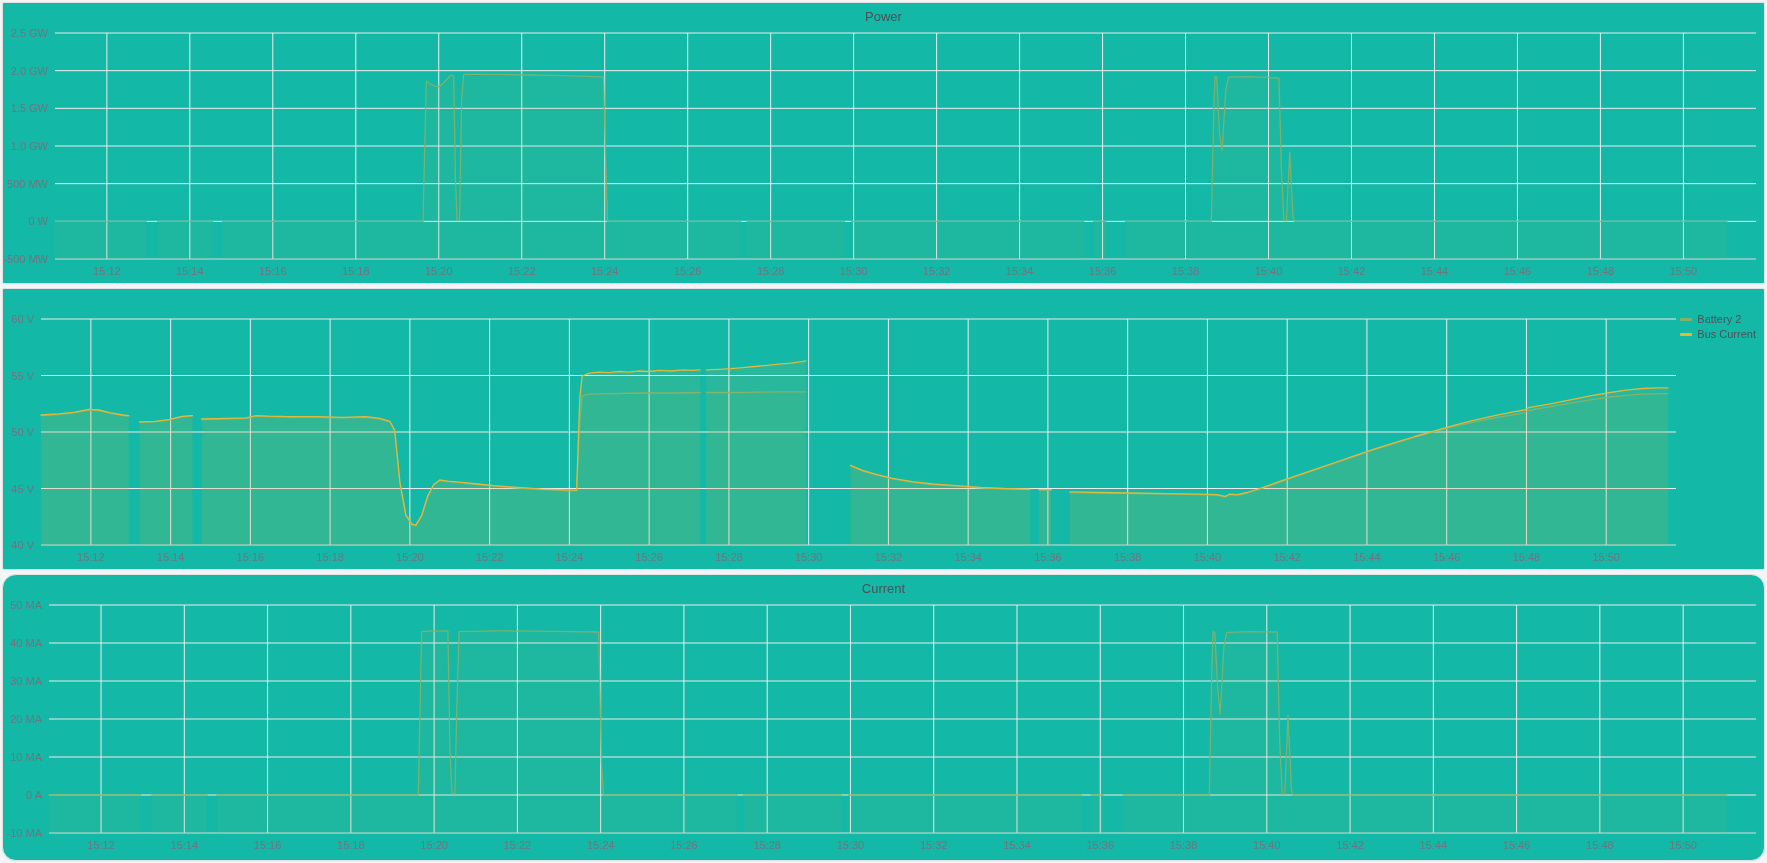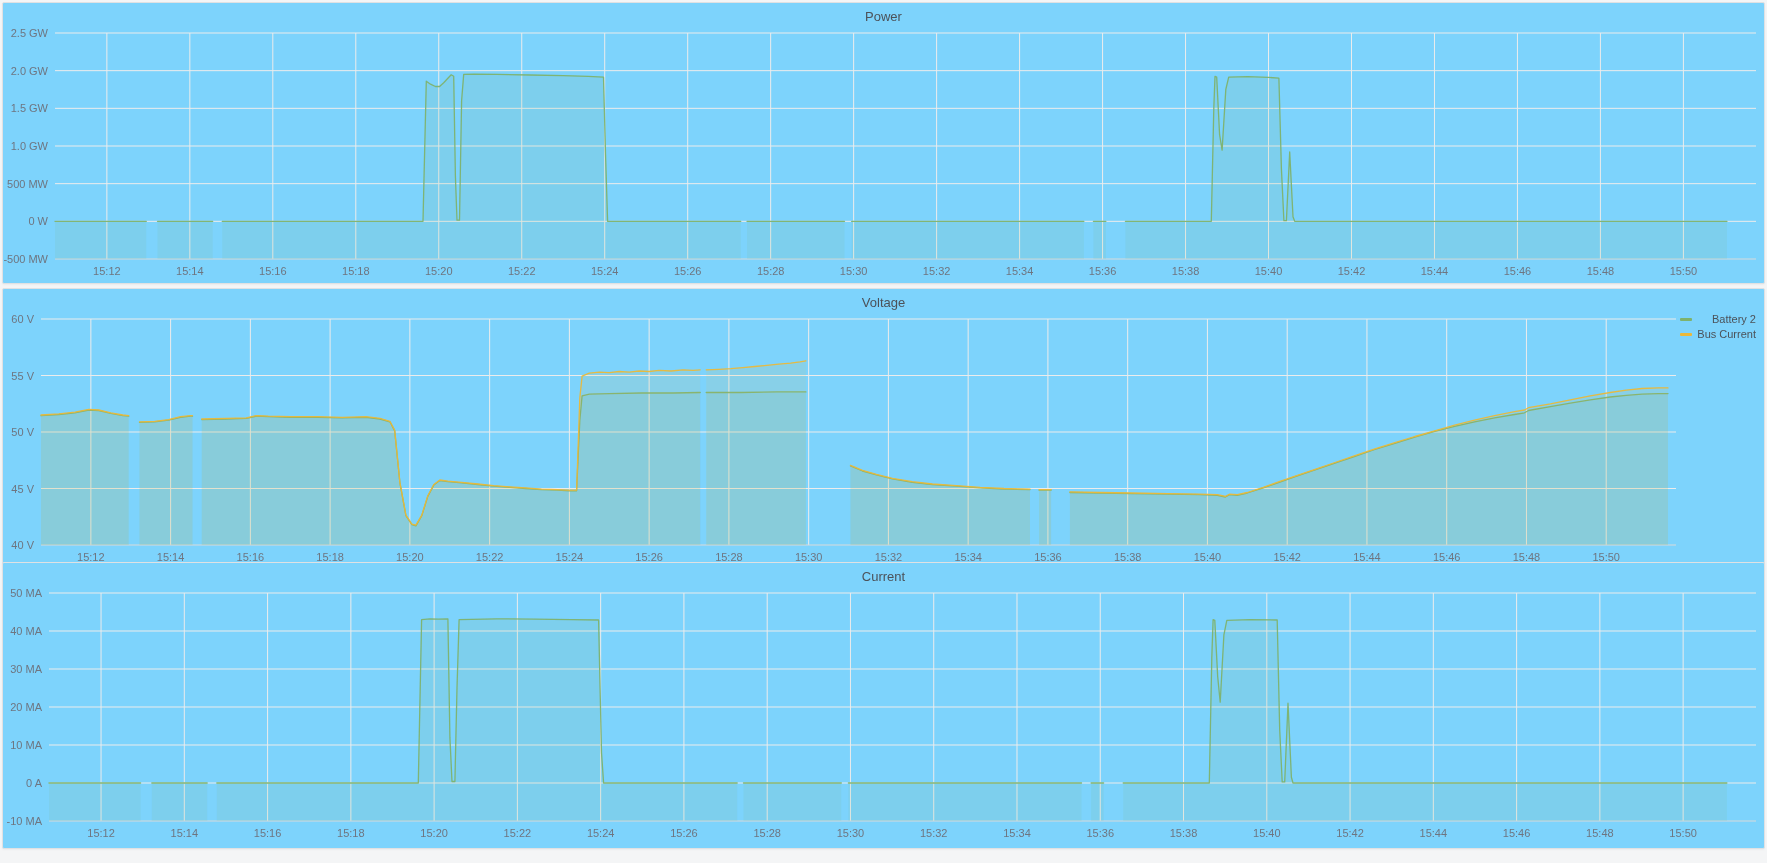--- a/index.html
+++ b/index.html
@@ -4,37 +4,37 @@
 <style>
   html,body{margin:0;padding:0;}
   body{
     width:1767px;height:863px;position:relative;
     background:#f4f5f6;
     font-family:"Liberation Sans", sans-serif;
     overflow:hidden;
   }
   .panel{
     position:absolute;left:2px;width:1761px;
-    background:#7dd3fc;border:1px solid #e0e1e3;border-radius:2px;
+    background:#14b8a6;border:1px solid #e0e1e3;border-radius:2px;
     box-shadow:0 1px 2px rgba(0,0,0,0.04);
   }
   #panel-power{top:2px;height:280px;}
   #panel-voltage{top:288px;height:280px;}
-  #panel-current{top:562px;height:285px;}
+  #panel-current{top:574px;height:285px;border-radius:14px;}
   .panel-title{
     position:absolute;top:6px;left:0;width:100%;text-align:center;
     font-size:13px;font-weight:500;color:#4c5259;z-index:2;cursor:pointer;
   }
   .chart-canvas{position:absolute;left:0;top:0;right:0;bottom:0;text-align:right;}
   svg text{font-family:"Liberation Sans", sans-serif;font-size:11px;fill:#6e7580;}
   .legend{
     position:absolute;top:24px;right:8px;z-index:3;
     display:flex;flex-direction:column;gap:3px;
   }
-  .legend-item{display:flex;align-items:center;cursor:pointer;justify-content:space-between;}
+  .legend-item{display:flex;align-items:center;cursor:pointer;}
   .legend-dash{display:inline-block;width:12px;height:3px;border-radius:1px;margin-right:5px;}
   .legend-label{font-size:11px;color:#4c5259;line-height:12px;}
 </style>
 </head>
 <body>
 
 <div class="panel" id="panel-power">
   <div class="panel-title">Power</div>
   <div class="chart-canvas"><svg width="1761" height="280" viewBox="0 0 1761 280">
         <line x1="103.85975609756098" y1="30" x2="103.85975609756098" y2="256" stroke="#ececec" stroke-width="1"></line>
@@ -102,21 +102,20 @@
         <text x="1265.5182926829268" y="272" text-anchor="middle">15:40</text>
         <text x="1348.4939024390244" y="272" text-anchor="middle">15:42</text>
         <text x="1431.469512195122" y="272" text-anchor="middle">15:44</text>
         <text x="1514.4451219512196" y="272" text-anchor="middle">15:46</text>
         <text x="1597.4207317073171" y="272" text-anchor="middle">15:48</text>
         <text x="1680.3963414634145" y="272" text-anchor="middle">15:50</text>
       </svg></div>
 </div>
 
 <div class="panel" id="panel-voltage">
-  <div class="panel-title">Voltage</div>
   <div class="chart-canvas"><svg width="1761" height="280" viewBox="0 0 1761 280">
         <line x1="87.84756097560975" y1="30" x2="87.84756097560975" y2="256" stroke="#ececec" stroke-width="1"></line>
         <line x1="167.60365853658536" y1="30" x2="167.60365853658536" y2="256" stroke="#ececec" stroke-width="1"></line>
         <line x1="247.359756097561" y1="30" x2="247.359756097561" y2="256" stroke="#ececec" stroke-width="1"></line>
         <line x1="327.1158536585366" y1="30" x2="327.1158536585366" y2="256" stroke="#ececec" stroke-width="1"></line>
         <line x1="406.8719512195122" y1="30" x2="406.8719512195122" y2="256" stroke="#ececec" stroke-width="1"></line>
         <line x1="486.62804878048786" y1="30" x2="486.62804878048786" y2="256" stroke="#ececec" stroke-width="1"></line>
         <line x1="566.3841463414634" y1="30" x2="566.3841463414634" y2="256" stroke="#ececec" stroke-width="1"></line>
         <line x1="646.140243902439" y1="30" x2="646.140243902439" y2="256" stroke="#ececec" stroke-width="1"></line>
         <line x1="725.8963414634146" y1="30" x2="725.8963414634146" y2="256" stroke="#ececec" stroke-width="1"></line>

